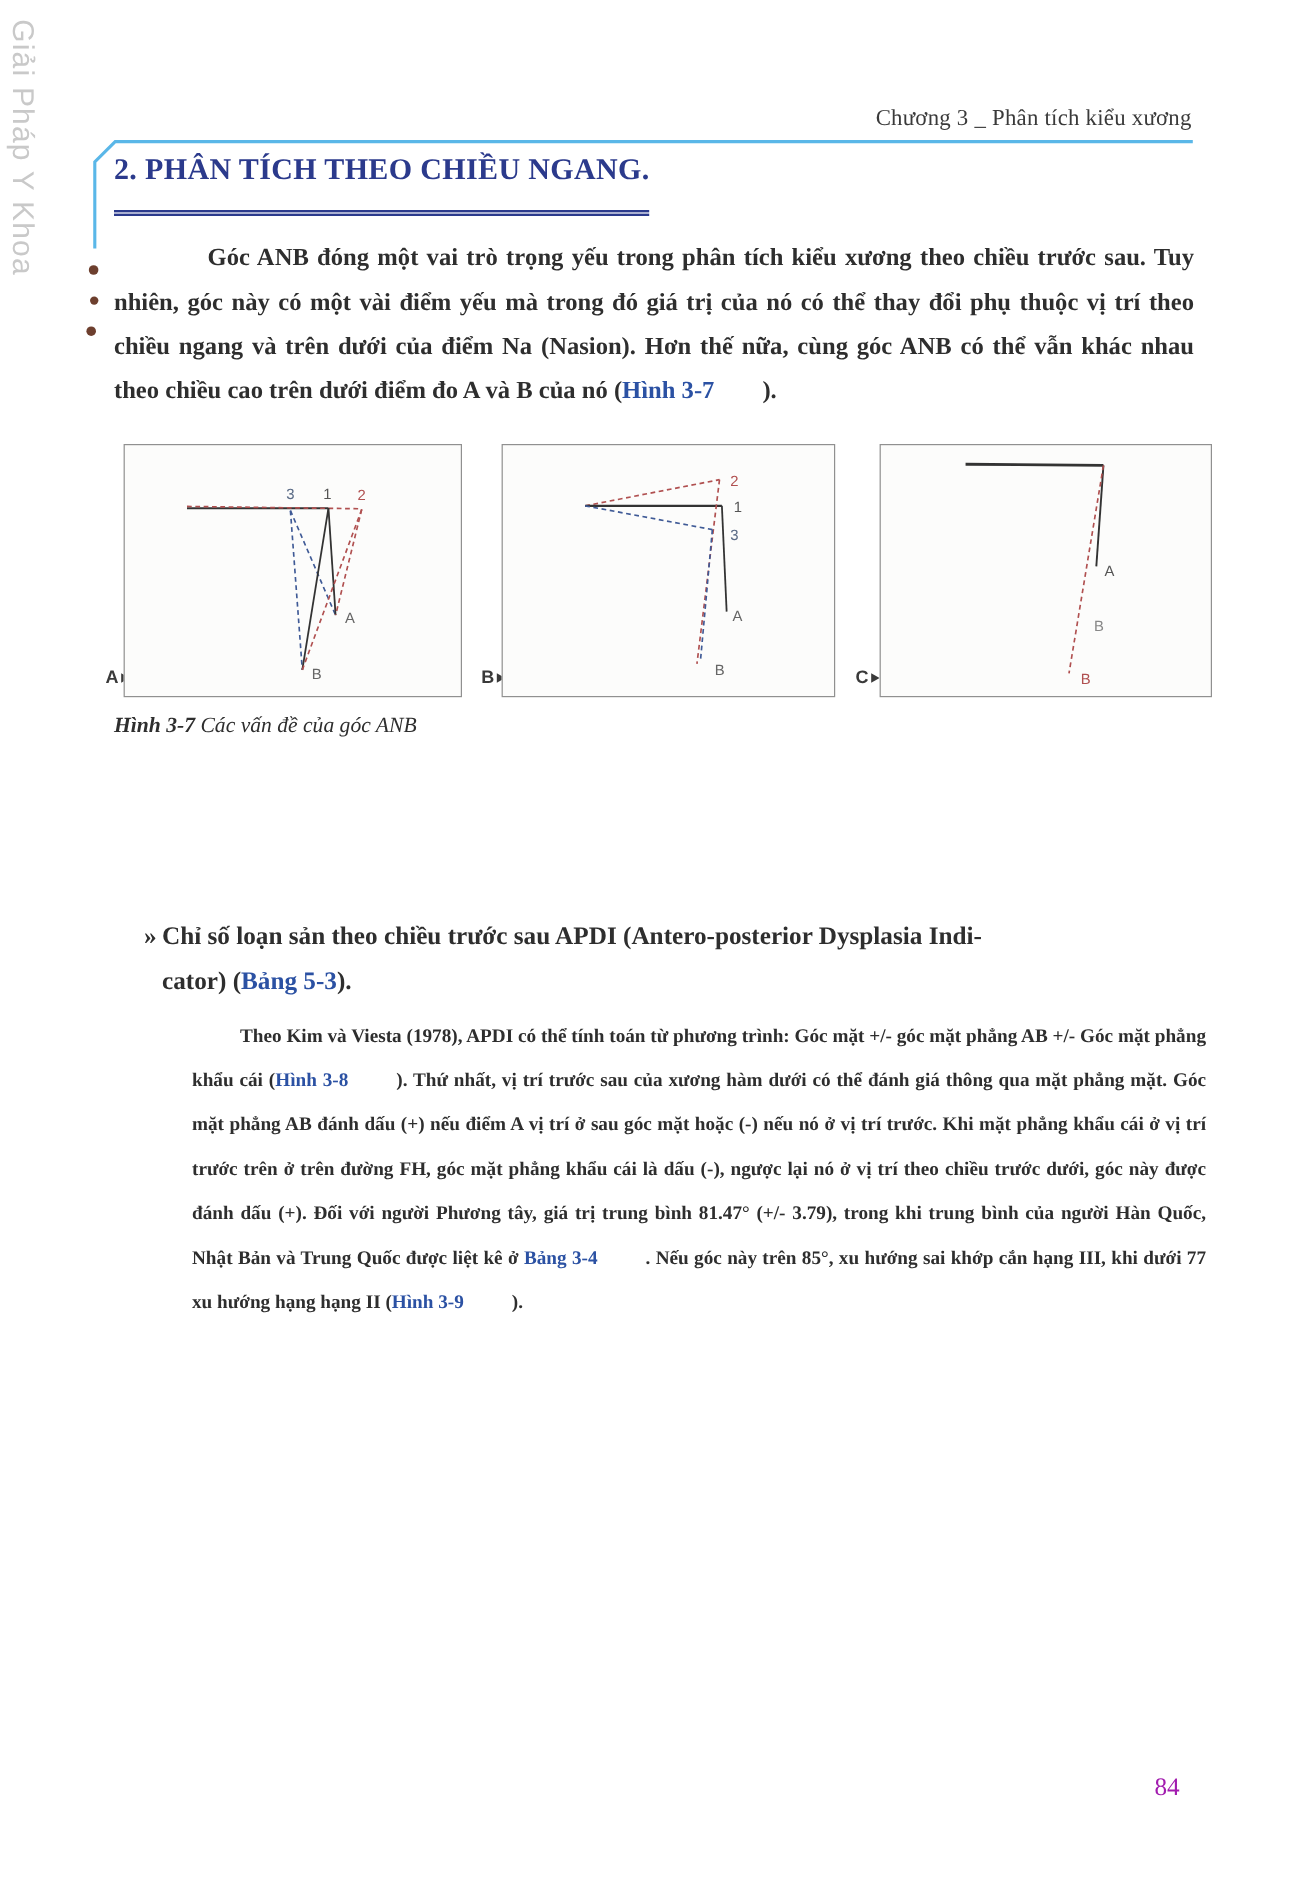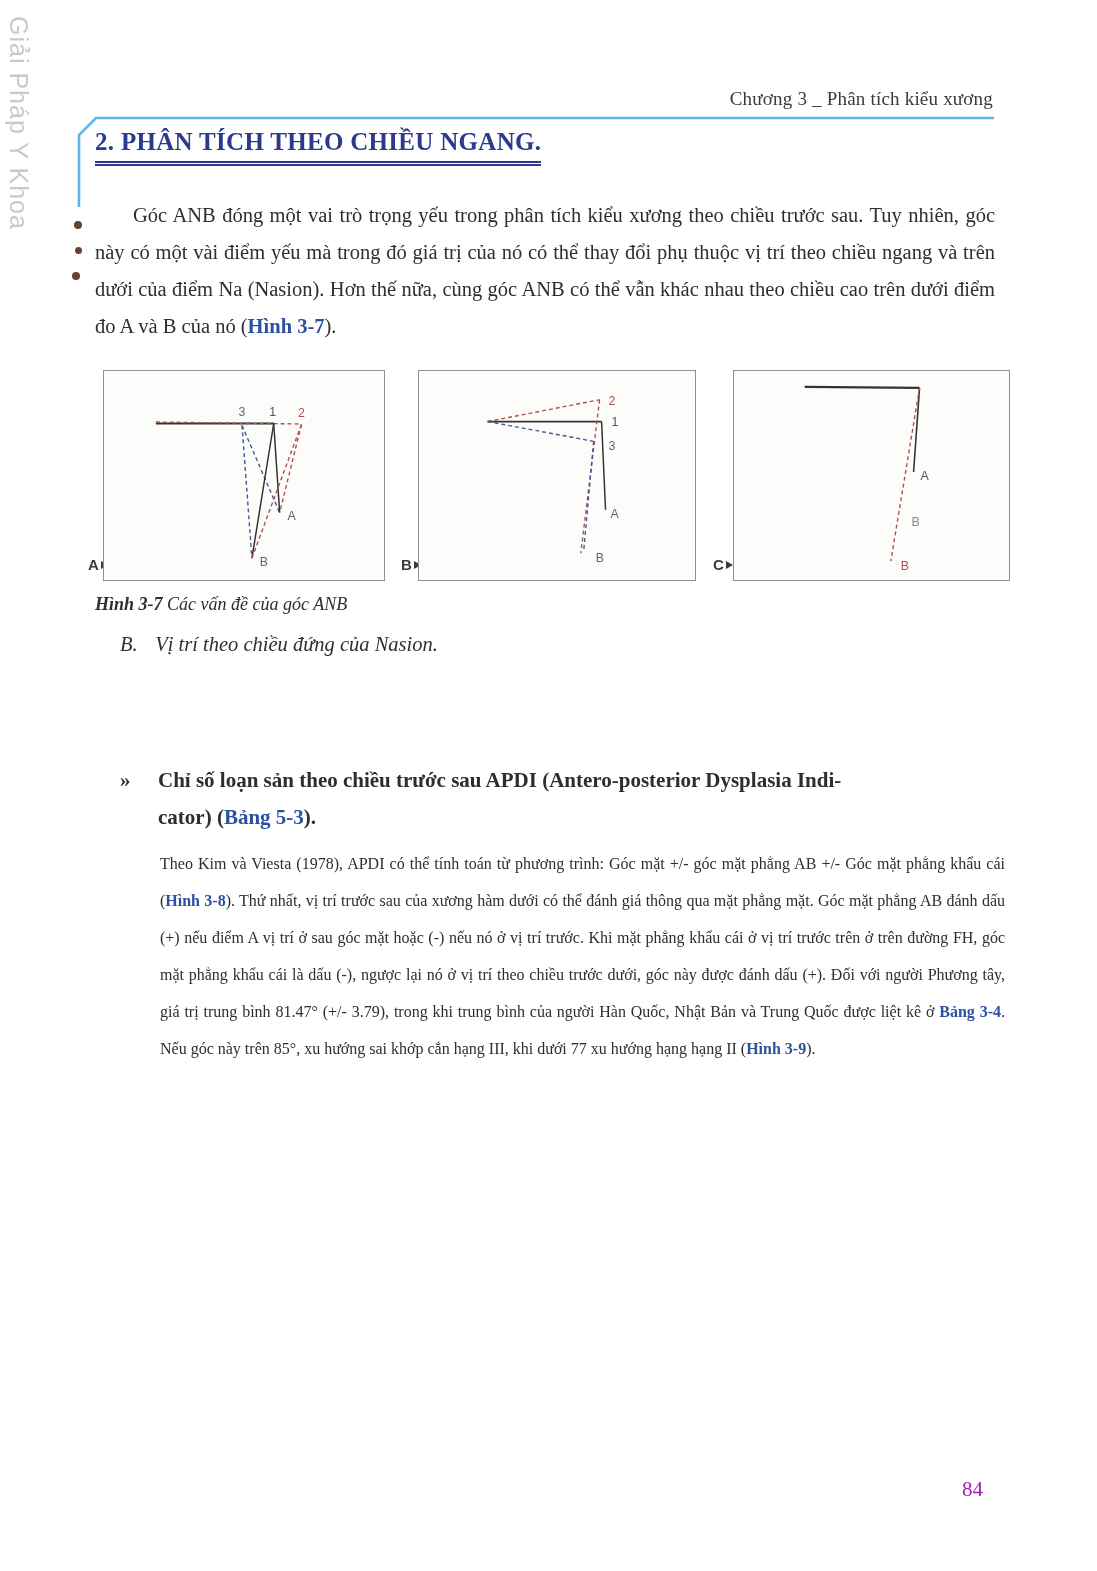--- a/index.html
+++ b/index.html
@@ -31,32 +31,32 @@
     position:absolute;right:104px;top:88px;
     font-size:19px;color:#3a3a3a;letter-spacing:.2px;
   }
   
   .bracket-svg{position:absolute;left:0;top:0;width:1097px;height:300px;}
   
   .section-title{
     position:absolute;left:95px;top:128px;margin:0;
     font-size:25px;font-weight:700;color:var(--title);letter-spacing:.3px;
   }
-  .section-title .underlined{border-bottom:5px double var(--title);padding-bottom:6px;}
+  .section-title .underlined{border-bottom:5px double var(--title);padding-bottom:20px;}
   
   .side-bullet{position:absolute;width:8px;height:8px;border-radius:50%;background:var(--bullet);}
   .side-bullet.b1{left:74px;top:221px;}
   .side-bullet.b2{left:75px;top:247px;width:7px;height:7px;}
   .side-bullet.b3{left:72px;top:272px;}
   
   .intro-para{
     position:absolute;left:95px;top:197px;width:900px;
     font-size:20.5px;line-height:37px;text-align:justify;text-indent:38px;margin:0;
   }
-  .seg-normal{font-weight:400;}
+  .seg-normal{font-weight:700;margin-left:40px;}
   .seg-bold{font-weight:700;}
   .seg-link{font-weight:700;color:var(--link);}
   
   .figure-row{position:absolute;left:0;top:370px;width:1097px;height:214px;}
   .panel-box{
     position:absolute;top:0;height:211px;background:#fcfcfb;
     border:1.5px solid #909090;box-sizing:border-box;
   }
   .panel-box.pa{left:103px;width:282px;}
   .panel-box.pb{left:418px;width:278px;}
@@ -76,21 +76,21 @@
   .fig-label{font-family:"Liberation Sans","DejaVu Sans",sans-serif;font-size:12.5px;}
   
   .caption{position:absolute;left:95px;top:594px;font-style:italic;font-size:18px;margin:0;}
   .cap-title{font-weight:700;}
   .cap-items{position:absolute;left:120px;top:629px;font-style:italic;font-size:20.5px;line-height:31.5px;}
   .cap-item-label{display:inline-block;min-width:30px;}
   
   .apdi-heading{position:absolute;left:120px;top:762px;width:877px;margin:0;
     font-size:21px;line-height:37px;}
   .apdi-marker{position:absolute;left:0;top:0;font-weight:700;}
-  .apdi-heading-text{display:block;margin-left:38px;text-align:justify;font-weight:700;}
+  .apdi-heading-text{display:block;margin-left:15px;text-align:justify;font-weight:700;}
   
   .apdi-para{position:absolute;left:160px;top:845px;width:845px;margin:0;
     font-size:16px;line-height:37px;text-align:justify;}
   
   .page-number{position:absolute;left:962px;top:1477px;font-size:21px;color:#a21caf;}
 </style>
 </head>
 <body>
 
 <div class="page">
@@ -172,24 +172,20 @@
       </svg>
     </div>
   </div>
 
   <p class="caption">
     <span class="cap-title">Hình 3-7</span>
     <span class="cap-text">Các vấn đề của góc ANB</span>
   </p>
 
   <div class="cap-items">
-    <div class="cap-item">
-      <span class="cap-item-label">B.</span>
-      <span class="cap-item-text">Vị trí theo chiều đứng của Nasion.</span>
-    </div>
   </div>
 
   <div class="apdi-heading">
     <span class="apdi-marker">»</span>
     <span class="apdi-heading-text"><span class="seg-bold">Chỉ số loạn sản theo chiều trước sau APDI (Antero-posterior Dysplasia Indi-</span><br><span class="seg-bold">cator) (</span><span class="seg-link">Bảng 5-3</span><span class="seg-bold">).</span></span>
   </div>
 
   <p class="apdi-para"><span class="seg-normal">Theo Kim và Viesta (1978), APDI có thể tính toán từ phương trình: Góc mặt +/- góc mặt phẳng AB +/- Góc mặt phẳng khẩu cái (</span><span class="seg-link">Hình 3-8</span><span class="seg-normal">). Thứ nhất, vị trí trước sau của xương hàm dưới có thể đánh giá thông qua mặt phẳng mặt. Góc mặt phẳng AB đánh dấu (+) nếu điểm A vị trí ở sau góc mặt hoặc (-) nếu nó ở vị trí trước. Khi mặt phẳng khẩu cái ở vị trí trước trên ở trên đường FH, góc mặt phẳng khẩu cái là dấu (-), ngược lại nó ở vị trí theo chiều trước dưới, góc này được đánh dấu (+). Đối với người Phương tây, giá trị trung bình 81.47° (+/- 3.79), trong khi trung bình của người Hàn Quốc, Nhật Bản và Trung Quốc được liệt kê ở </span><span class="seg-link">Bảng 3-4</span><span class="seg-normal">. Nếu góc này trên 85°, xu hướng sai khớp cắn hạng III, khi dưới 77 xu hướng hạng hạng II (</span><span class="seg-link">Hình 3-9</span><span class="seg-normal">).</span></p>
 
   <div class="page-number">84</div>

